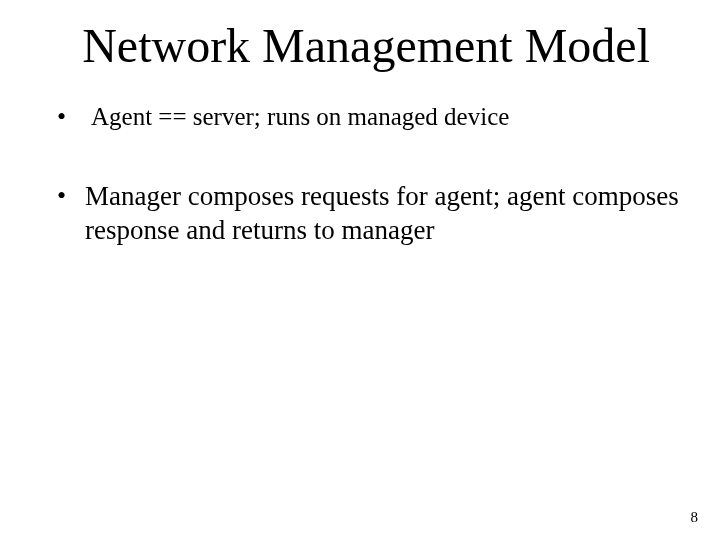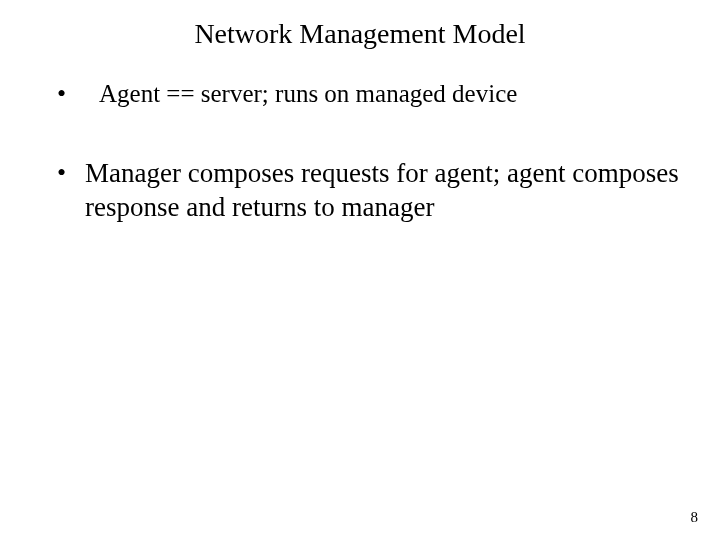--- a/index.html
+++ b/index.html
@@ -10,22 +10,22 @@
     body {
       width: 720px;
       height: 540px;
       background: #ffffff;
       font-family: "Times New Roman", Times, serif;
       color: #000000;
       position: relative;
       padding: 18px 30px 30px 30px;
     }
     .title {
-      font-size: 28px;
-      text-align: center;
+      font-size: 48px;
+      text-align: right;
       margin-bottom: 28px;
       font-weight: normal;
       padding: 0 40px;
     }
     .bullets {
       list-style: none;
       padding-left: 55px;
     }
     .bullets > li {
       font-size: 27px;
@@ -37,21 +37,21 @@
       content: "•";
       position: absolute;
       left: -28px;
       top: 0;
       font-size: 26px;
     }
     .subline {
       display: block;
       font-size: 25px;
       margin-top: 6px;
-      margin-left: 14px;
+      margin-left: 6px;
     }
     .page-number {
       position: absolute;
       bottom: 14px;
       right: 22px;
       font-size: 15px;
     }
   </style>
 </head>
 <body>

